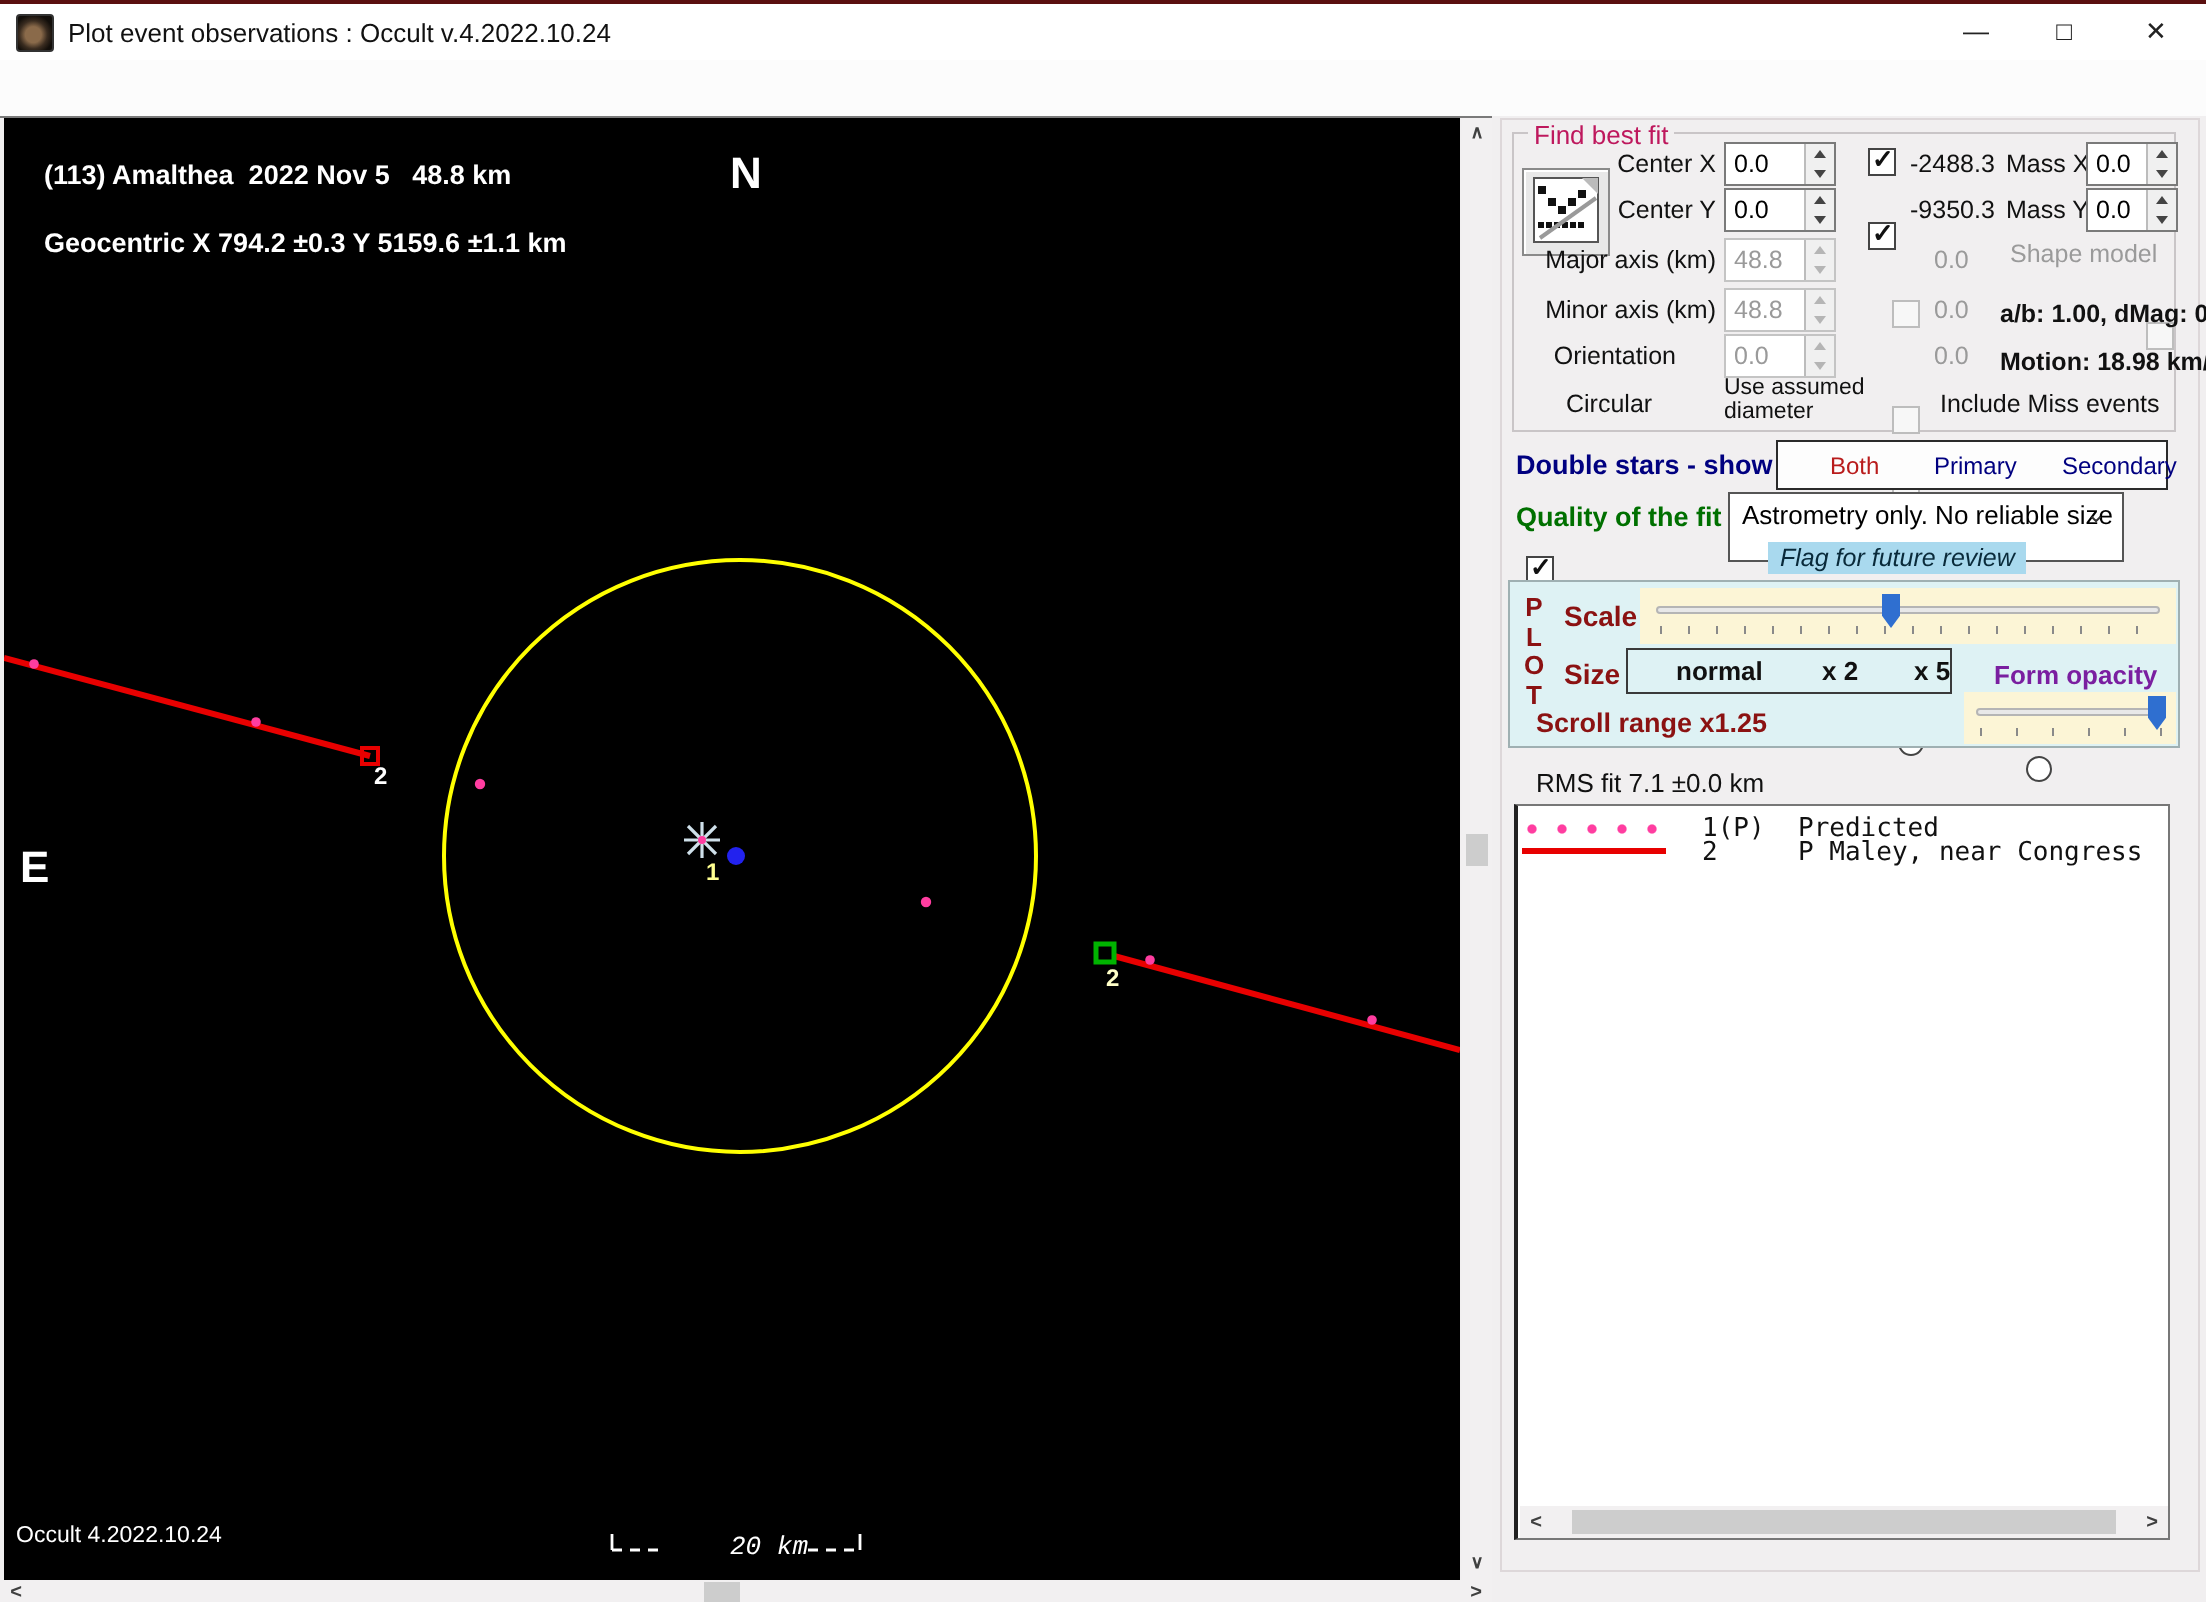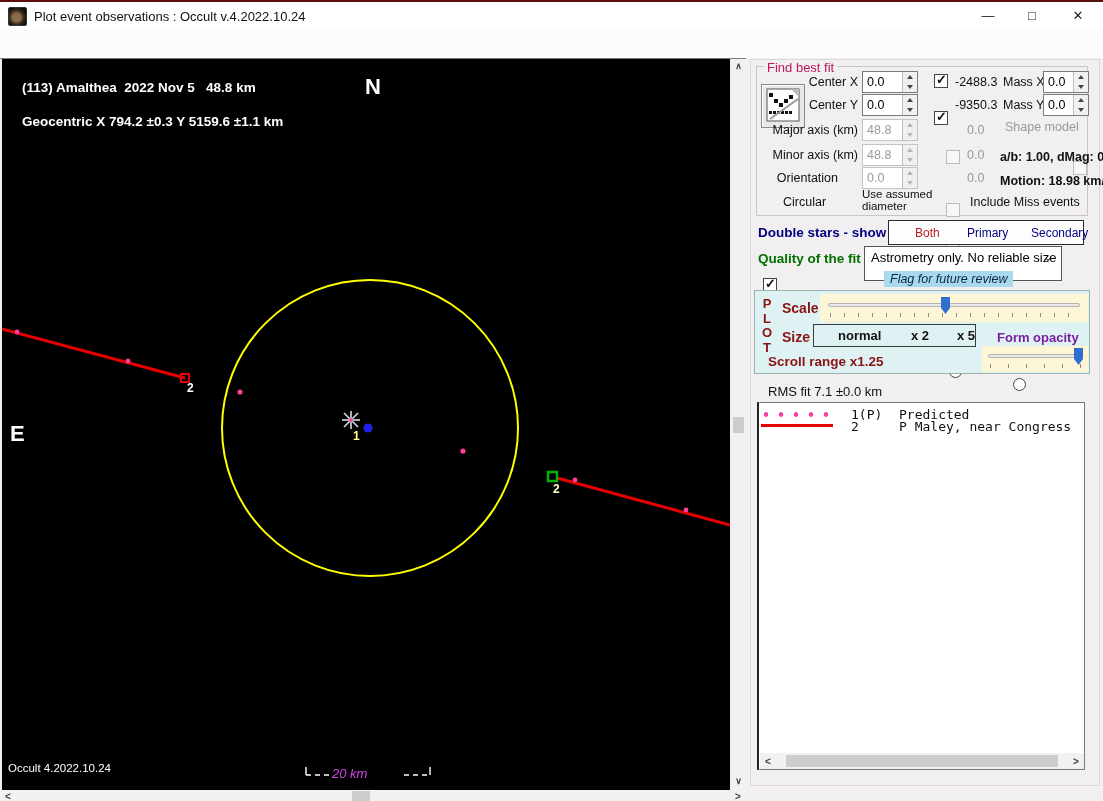--- a/index.html
+++ b/index.html
@@ -24,22 +24,22 @@
                text-align:center; line-height:15px; border:1px solid #1b4f9e; }
   .tool-btn { top:32px; height:22px; background:#e8e8e8; border:1px solid #8d8d8d;
               font-size:12px; text-align:center; }
   .observer-label { left:585px; top:36px; font-size:13px; color:#222; }
 
   
   .plot { left:2px; top:57px; width:728px; height:731px; background:#000; overflow:hidden; }
   .plot-header { left:5px; top:3px; color:#fff; font-weight:bold; font-size:13.5px; white-space:pre; line-height:17px; }
   .dir-label { color:#fff; font-weight:bold; font-size:22px; }
   .plot-version { left:6px; top:703px; color:#fff; font-size:11.5px; }
-  .scalebar-text { left:330px; top:707px; width:72px; text-align:left; color:#d946ef;
-                   font-size:13px; font-style:italic; font-family:Liberation Sans, sans-serif; }
+  .scalebar-text { left:330px; top:707px; width:72px; text-align:right; color:#ffffff;
+                   font-size:13px; font-style:italic; font-family:Liberation Mono, monospace; }
 
   
   .sb { background:#f2f0f1; }
   .sb-arrow { color:#404040; font-size:9px; text-align:center; font-weight:bold; }
   .sb-thumb { background:#cdcdcd; }
 
   
   .right-panel { left:750px; top:57px; width:350px; height:727px; background:#f1eff0; border:1px solid #ddd7d9; }
   .groupbox { border:1px solid #c9c5c7; }
   .group-label { color:#be185d; font-size:13px; background:#f1eff0; padding:0 3px; }

